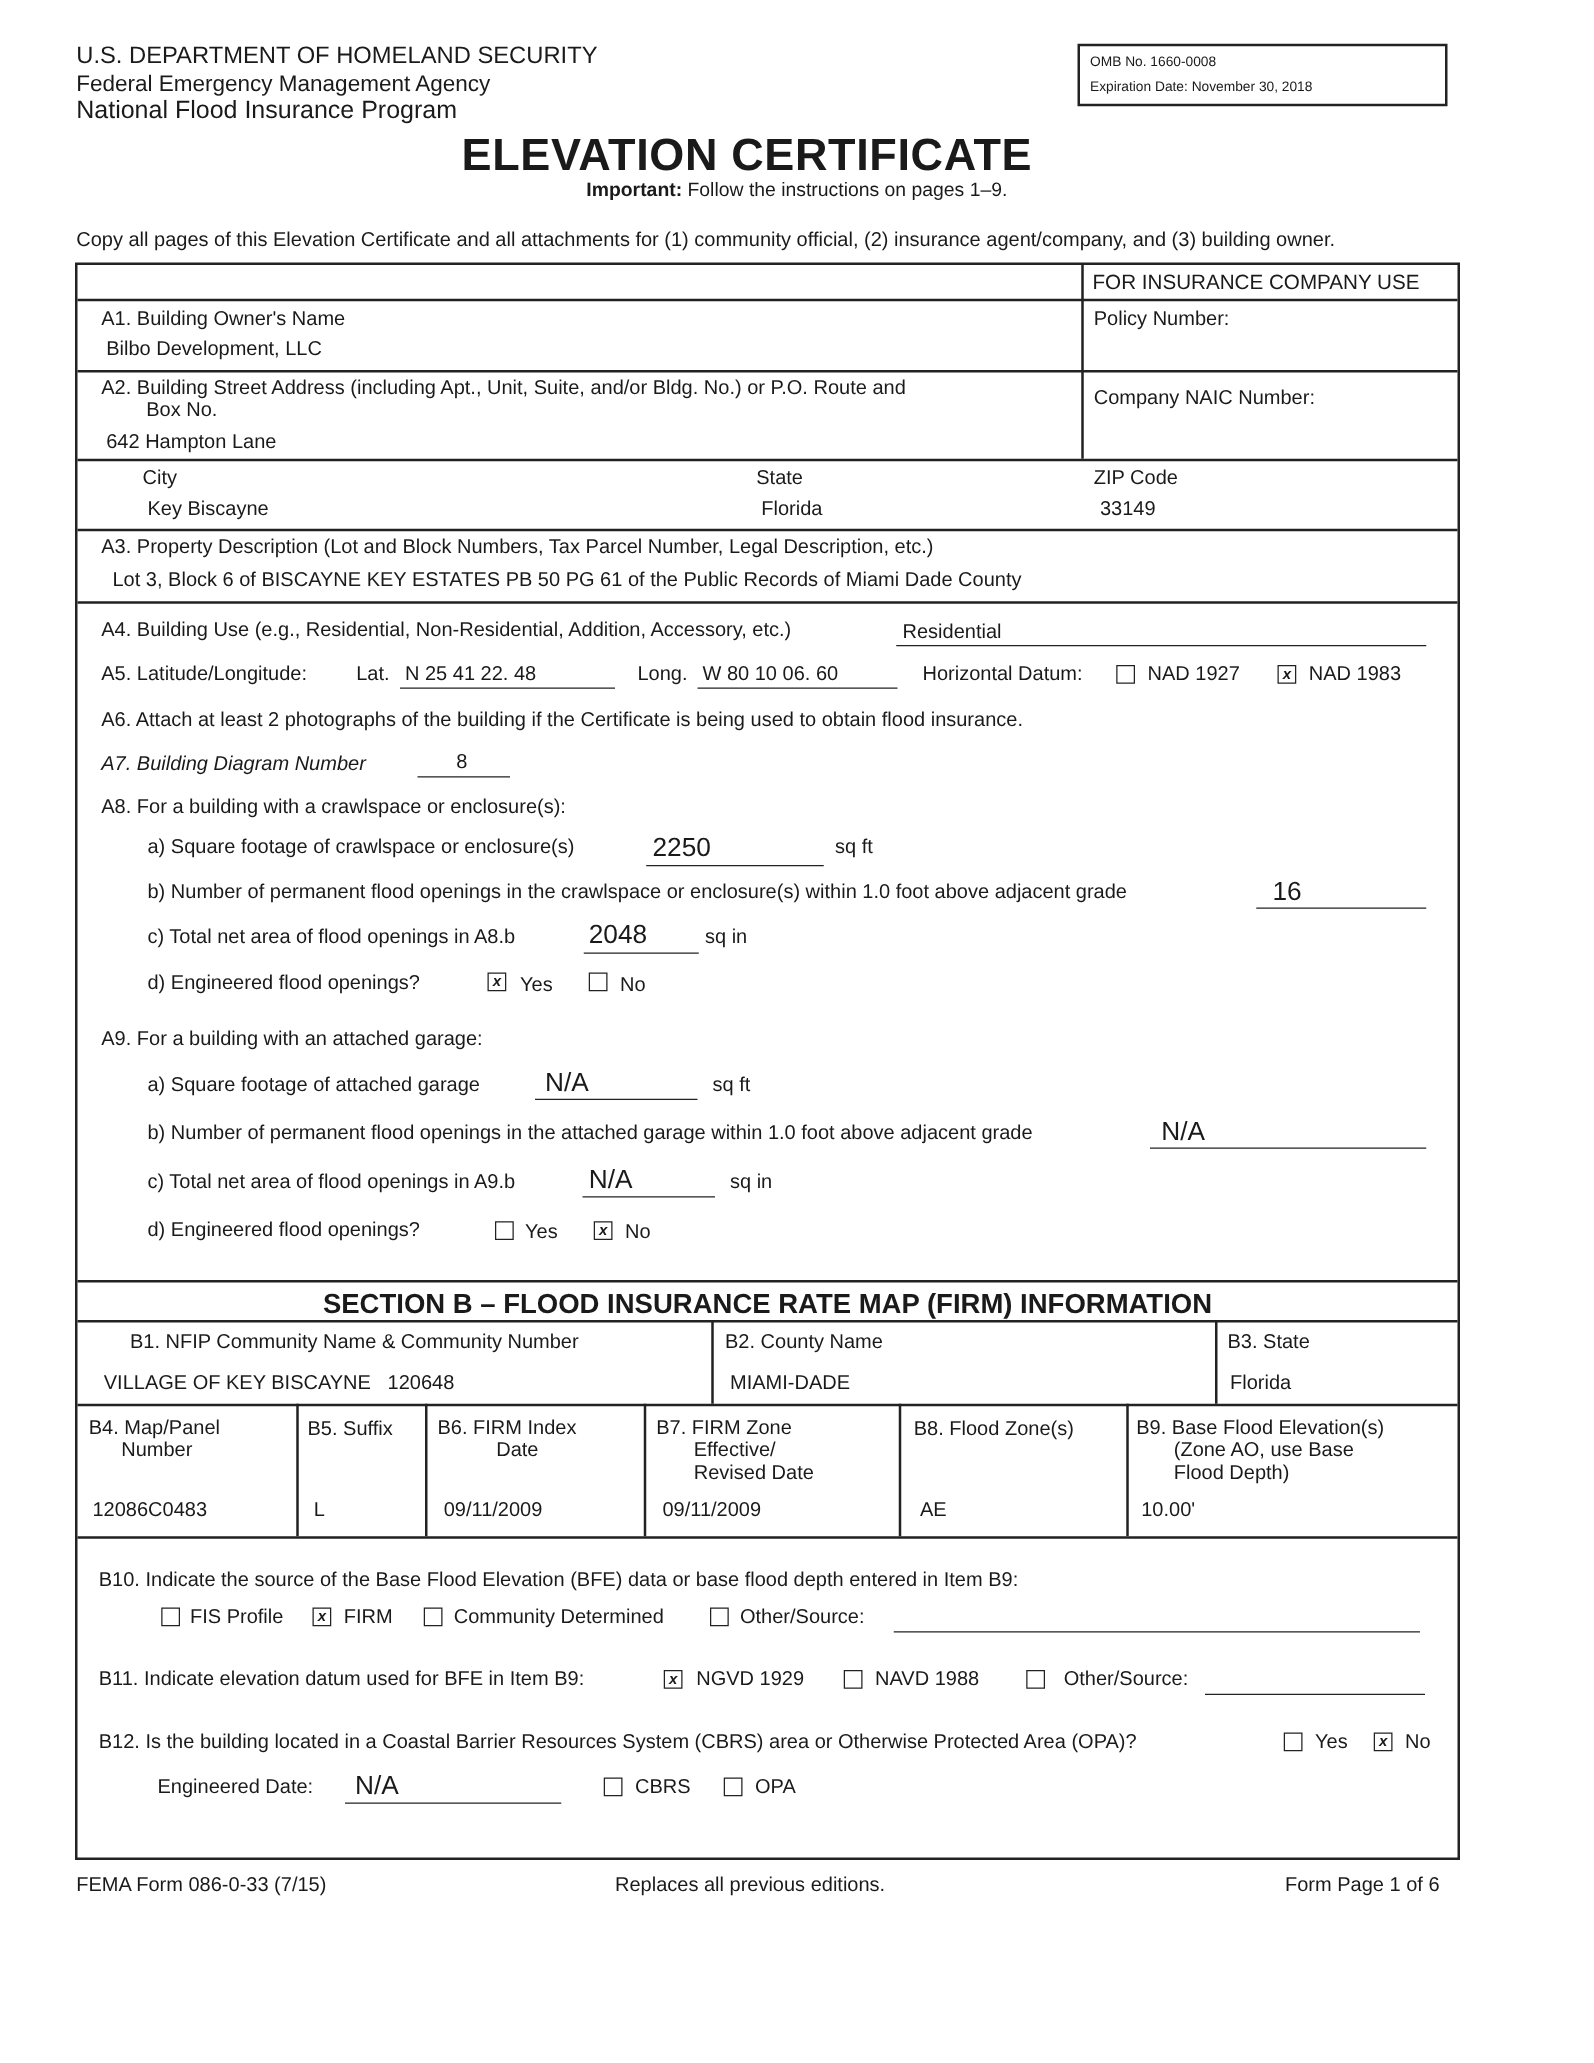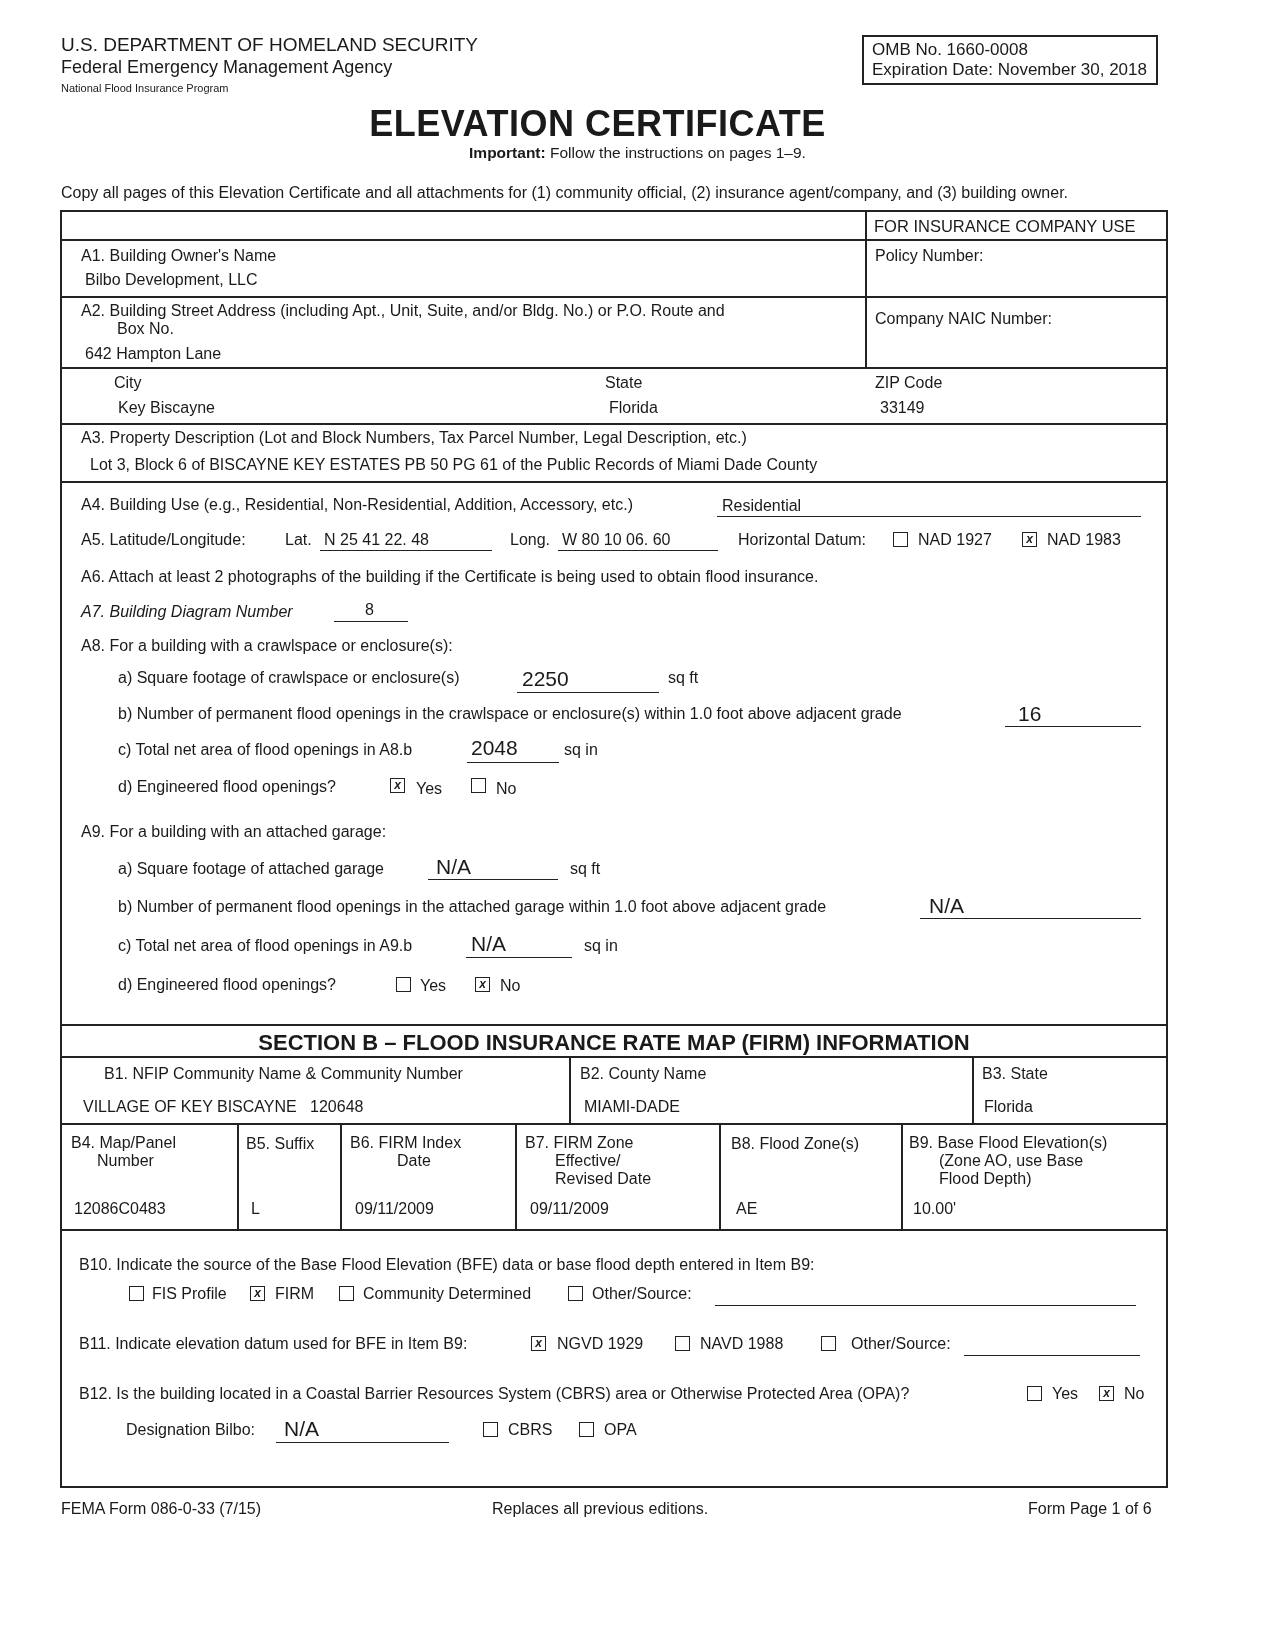--- a/index.html
+++ b/index.html
@@ -1,23 +1,23 @@
 <!DOCTYPE html>
 <html><head>
 <meta charset="utf-8">
 <style>
   html, body { margin: 0; padding: 0; background: #ffffff; }
   body { width: 1275px; height: 1650px; position: relative; overflow: hidden;
          font-family: "Liberation Sans", "DejaVu Sans", sans-serif; color: #1a1a1a; }
   .abs { position: absolute; }
   .hdr1 { left: 61px; top: 34px; font-size: 19px; line-height: 22px; }
   .hdr2 { left: 61px; top: 56px; font-size: 18px; line-height: 22px; }
-  .hdr3 { left: 61px; top: 78px; font-size: 11px; line-height: 20px; }
+  .hdr3 { left: 61px; top: 78px; font-size: 20px; line-height: 20px; }
   .omb-box { left: 862px; top: 35px; width: 296px; height: 50px; border: 2px solid #222; padding: 3px 0 0 8px; box-sizing: border-box; }
-  .omb-box div { font-size: 17px; line-height: 20px; }
+  .omb-box div { font-size: 11px; line-height: 20px; }
   .title { left: 0; width: 1195px; top: 103px; text-align: center; font-size: 36px; font-weight: bold; letter-spacing: 0.5px; }
   .subtitle { left: 0; width: 1275px; top: 144px; text-align: center; font-size: 15.5px; }
   .subtitle b { font-weight: bold; }
   .copyline { left: 61px; top: 184px; font-size: 16px; }
 
   .frame { left: 60px; top: 210px; width: 1108px; height: 1278px; border: 2px solid #222; box-sizing: border-box; }
   .hline { position: absolute; height: 0; border-top: 2px solid #222; }
   .vline { position: absolute; width: 0; border-left: 2px solid #222; }
   .t { position: absolute; font-size: 16px; line-height: 19px; white-space: nowrap; }
   .t.center { text-align: center; }
@@ -210,21 +210,21 @@
   <div class="t" style="left:789px;top:1122px;">Other/Source:</div>
   <div class="t" style="left:906px;top:1122px;width:170px;height:20px;"></div>
   <div class="uline" style="left:902px;width:176px;top:1143px;"></div>
 
   <div class="t" style="left:17px;top:1172px;">B12.  Is the building located in a Coastal Barrier Resources System (CBRS) area or Otherwise Protected Area (OPA)?</div>
   <div class="cb" style="left:965px;top:1174px;"></div>
   <div class="t" style="left:990px;top:1172px;">Yes</div>
   <div class="cb" style="left:1037px;top:1174px;">x</div>
   <div class="t" style="left:1062px;top:1172px;">No</div>
 
-  <div class="t" style="left:64px;top:1208px;">Designation Bilbo:</div>
+  <div class="t" style="left:64px;top:1208px;">Engineered Date:</div>
   <div class="t hand" style="left:222px;top:1207px;">N/A</div>
   <div class="uline" style="left:214px;width:173px;top:1230px;"></div>
   <div class="cb" style="left:421px;top:1210px;"></div>
   <div class="t" style="left:446px;top:1208px;">CBRS</div>
   <div class="cb" style="left:517px;top:1210px;"></div>
   <div class="t" style="left:542px;top:1208px;">OPA</div>
 </div>
 
 <div class="abs footer" style="left:61px;">FEMA Form 086-0-33 (7/15)</div>
 <div class="abs footer" style="left:492px;">Replaces all previous editions.</div>

